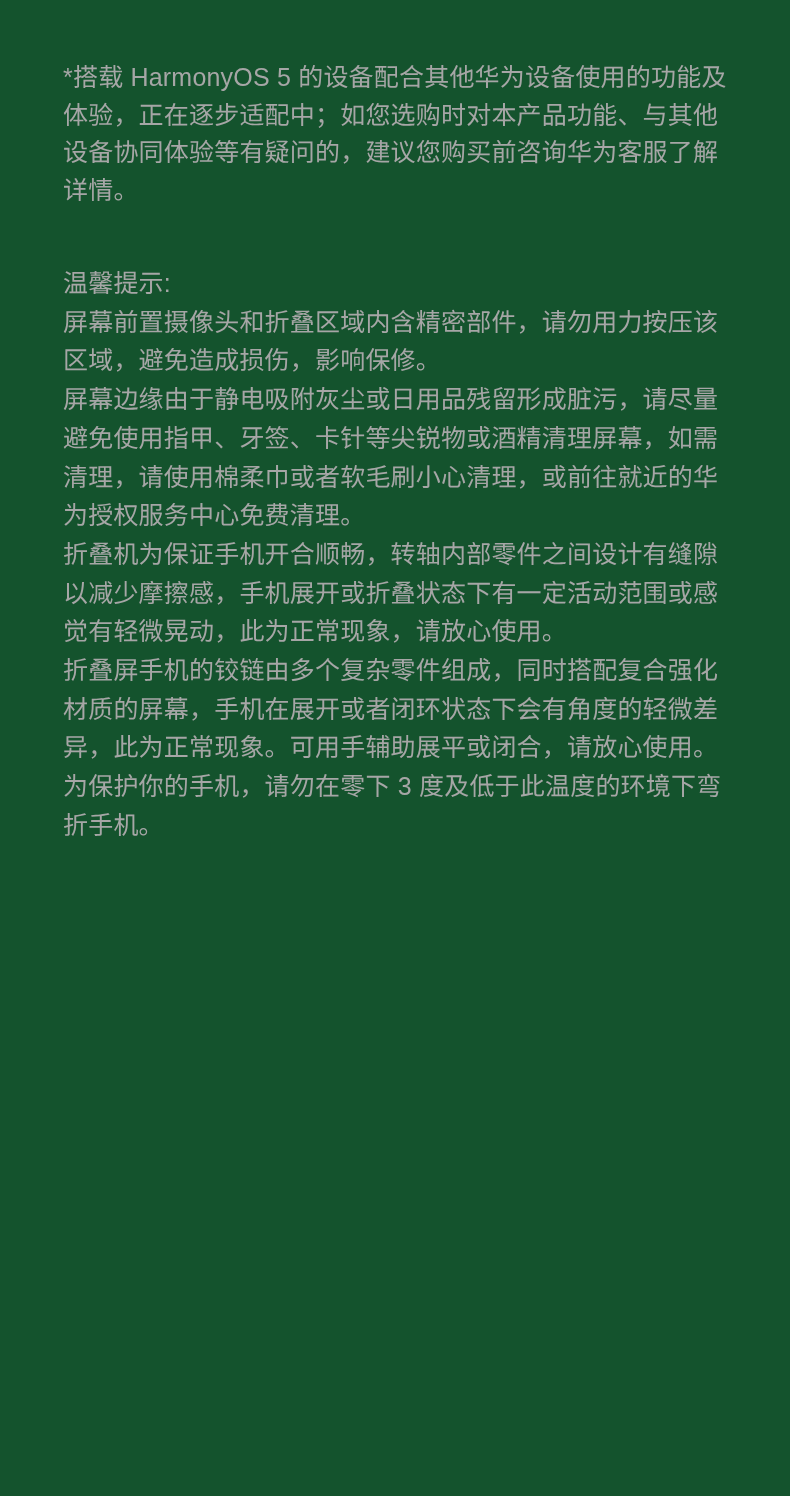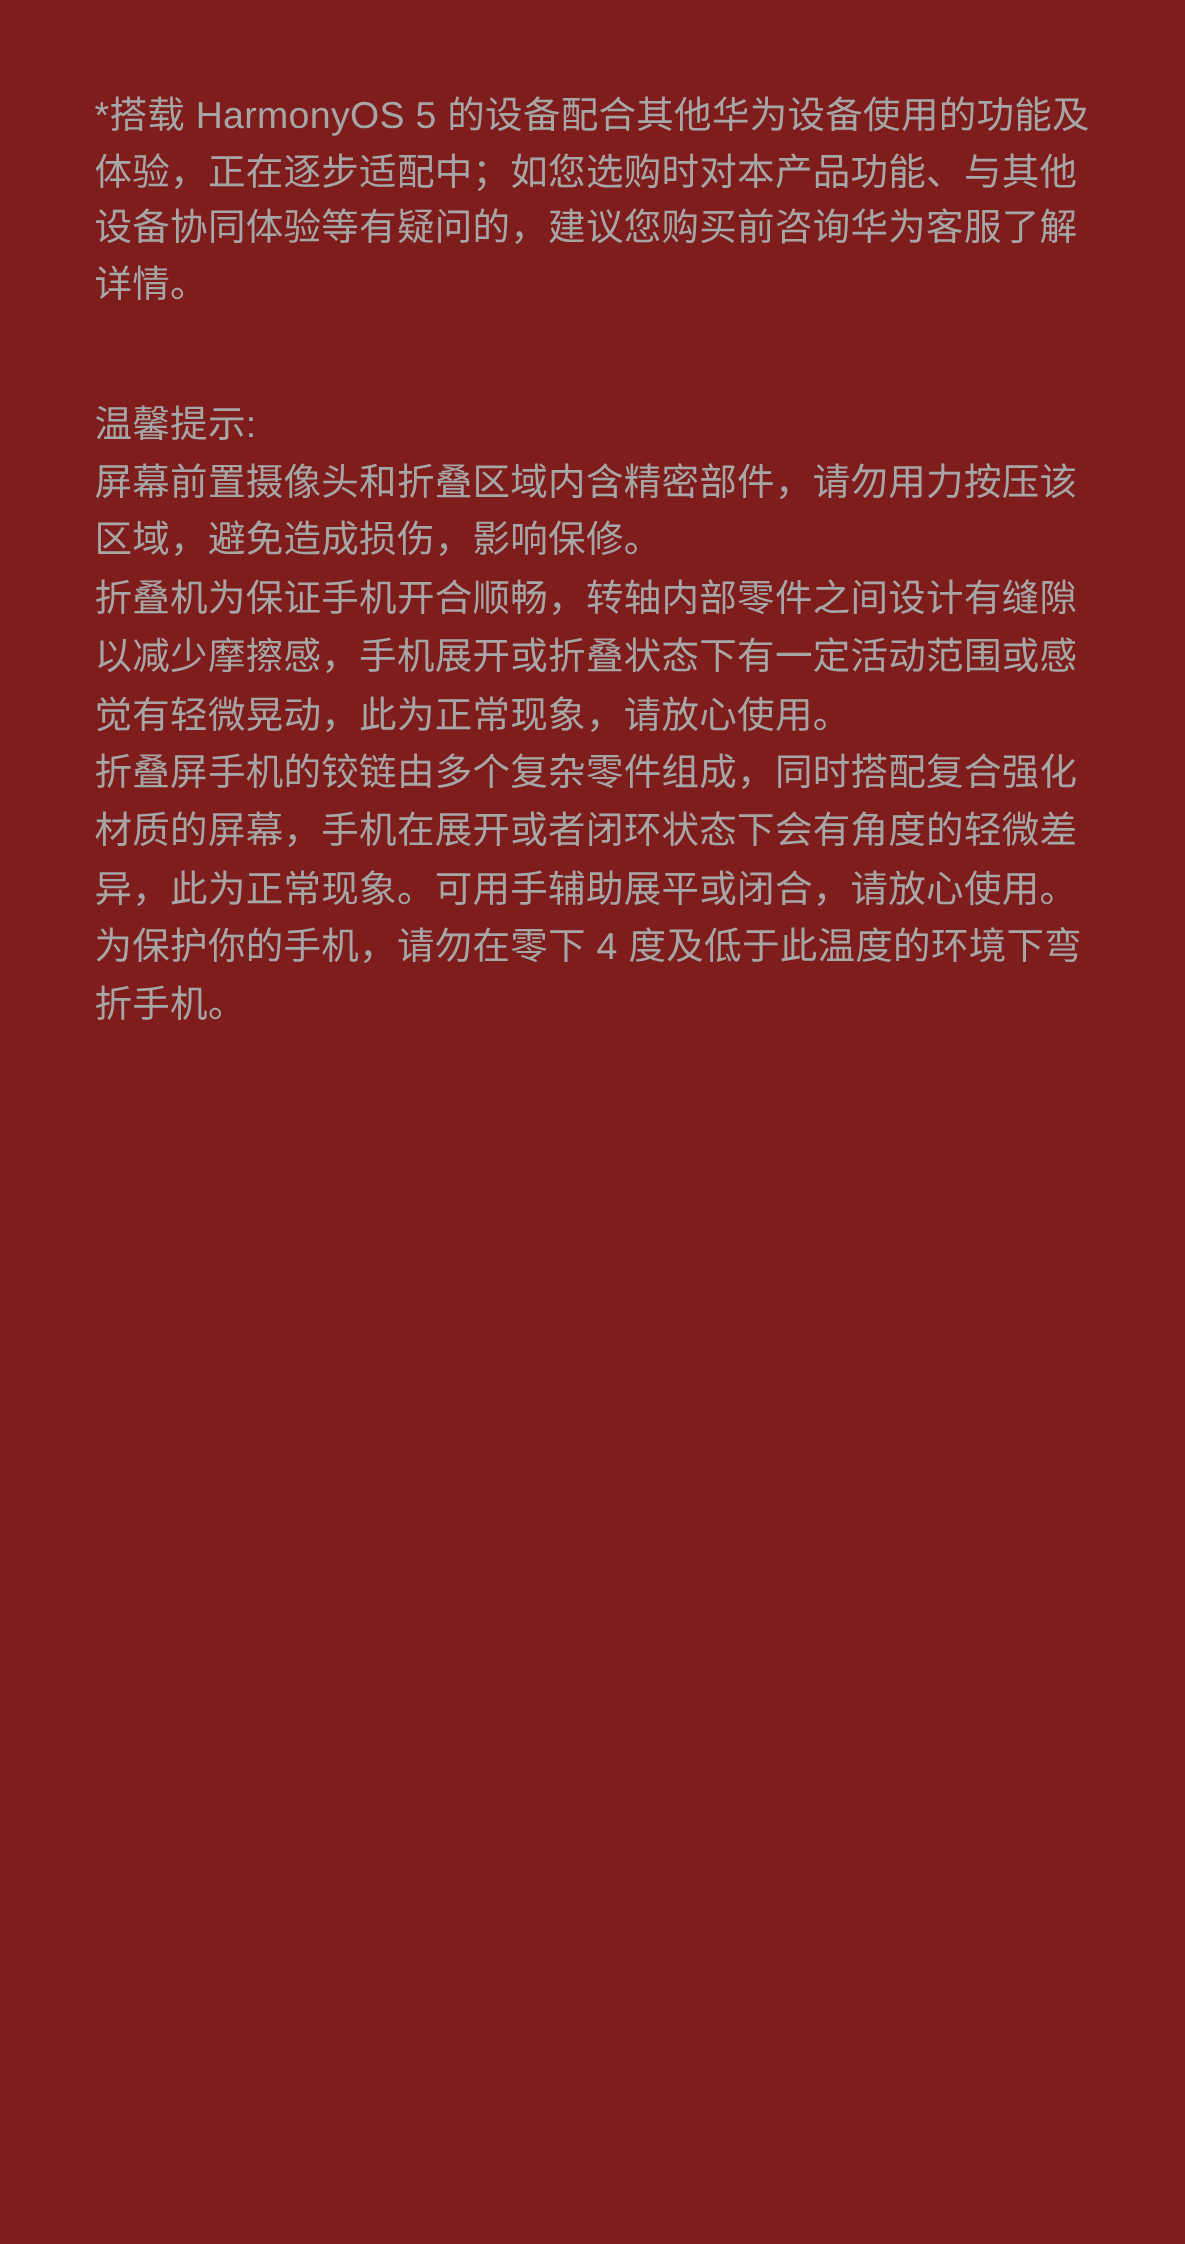--- a/index.html
+++ b/index.html
@@ -11,21 +11,21 @@
     width: 790px;
     height: 1496px;
     overflow: hidden;
     font-family: "Liberation Sans", sans-serif;
   }
   .page {
     box-sizing: border-box;
     width: 790px;
     height: 1496px;
     padding: 59px 40px 41px 63px;
-    background: #7f1d1d;
+    background: #14532d;
   }
   .para {
     margin: 0;
     color: #a6a6a6;
     font-size: 25px;
     font-weight: 400;
     white-space: pre-line;
     letter-spacing: 0.2px;
   }
   .disclaimer {
@@ -45,23 +45,27 @@
 
   <p class="para disclaimer">*搭载 HarmonyOS 5 的设备配合其他华为设备使用的功能及
 体验，正在逐步适配中；如您选购时对本产品功能、与其他
 设备协同体验等有疑问的，建议您购买前咨询华为客服了解
 详情。</p>
 
   <section class="tips">
     <p class="para">温馨提示:</p>
     <p class="para">屏幕前置摄像头和折叠区域内含精密部件，请勿用力按压该
 区域，避免造成损伤，影响保修。</p>
+    <p class="para">屏幕边缘由于静电吸附灰尘或日用品残留形成脏污，请尽量
+避免使用指甲、牙签、卡针等尖锐物或酒精清理屏幕，如需
+清理，请使用棉柔巾或者软毛刷小心清理，或前往就近的华
+为授权服务中心免费清理。</p>
     <p class="para">折叠机为保证手机开合顺畅，转轴内部零件之间设计有缝隙
 以减少摩擦感，手机展开或折叠状态下有一定活动范围或感
 觉有轻微晃动，此为正常现象，请放心使用。</p>
     <p class="para">折叠屏手机的铰链由多个复杂零件组成，同时搭配复合强化
 材质的屏幕，手机在展开或者闭环状态下会有角度的轻微差
 异，此为正常现象。可用手辅助展平或闭合，请放心使用。</p>
-    <p class="para">为保护你的手机，请勿在零下 4 度及低于此温度的环境下弯
+    <p class="para">为保护你的手机，请勿在零下 3 度及低于此温度的环境下弯
 折手机。</p>
   </section>
 
 </div>
 
 </body></html>

